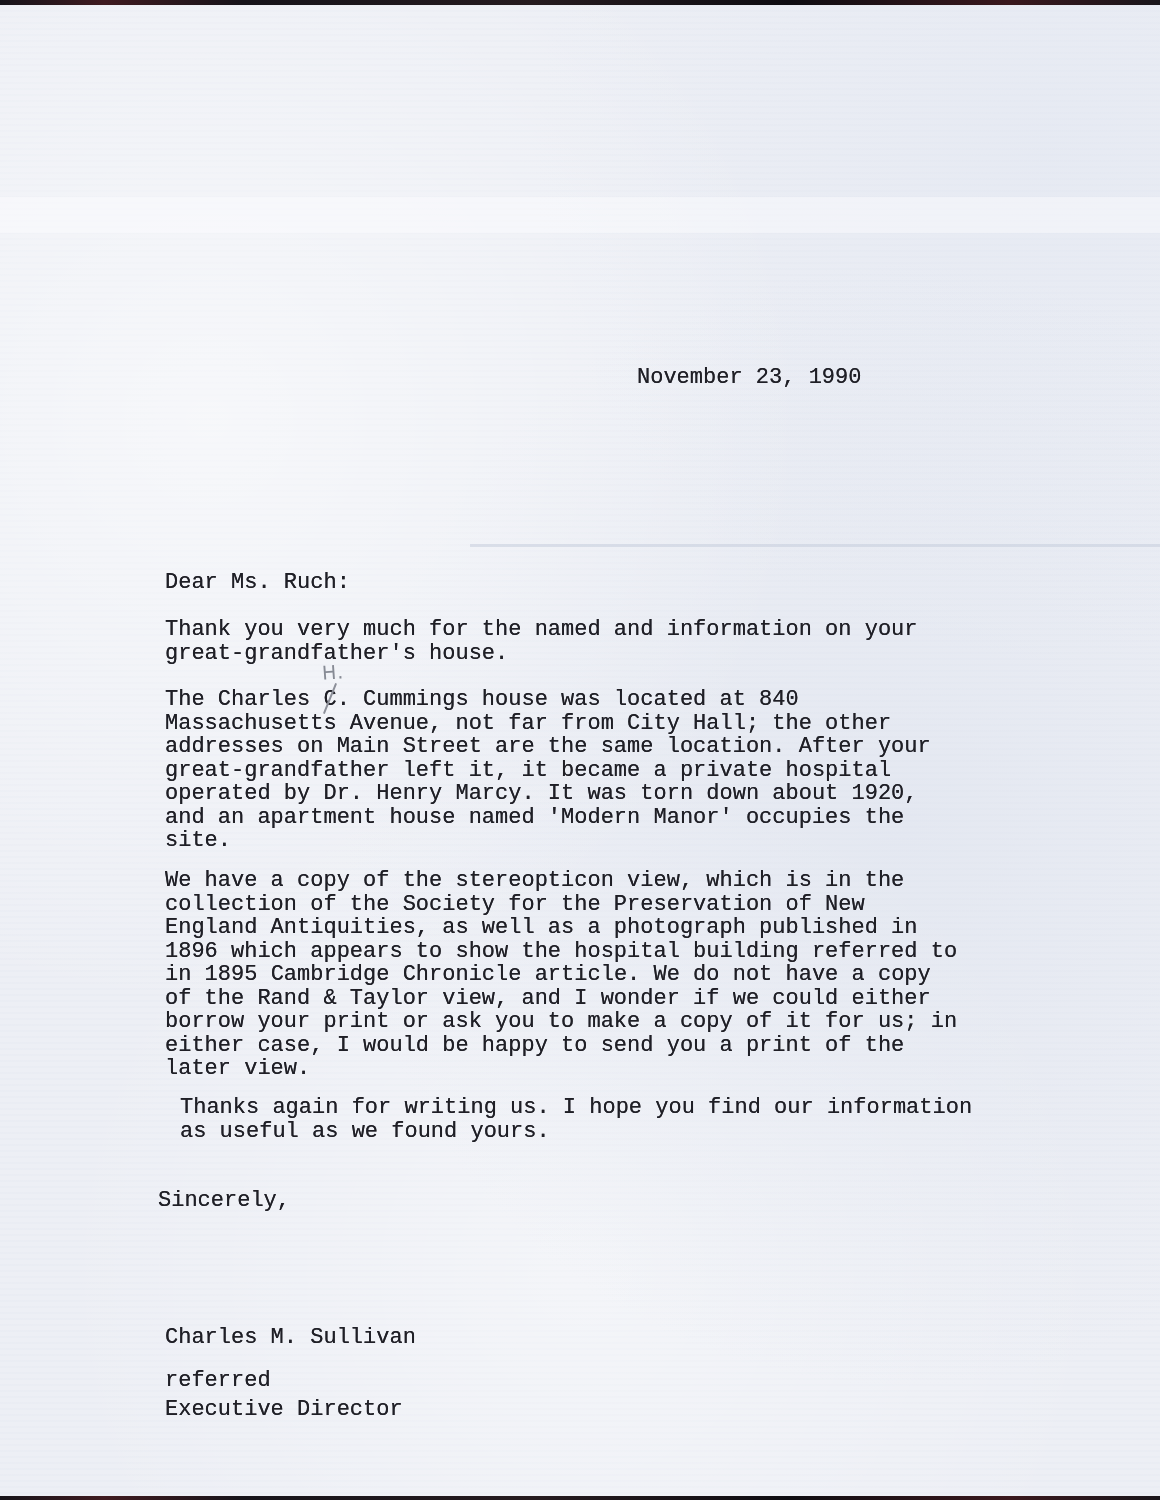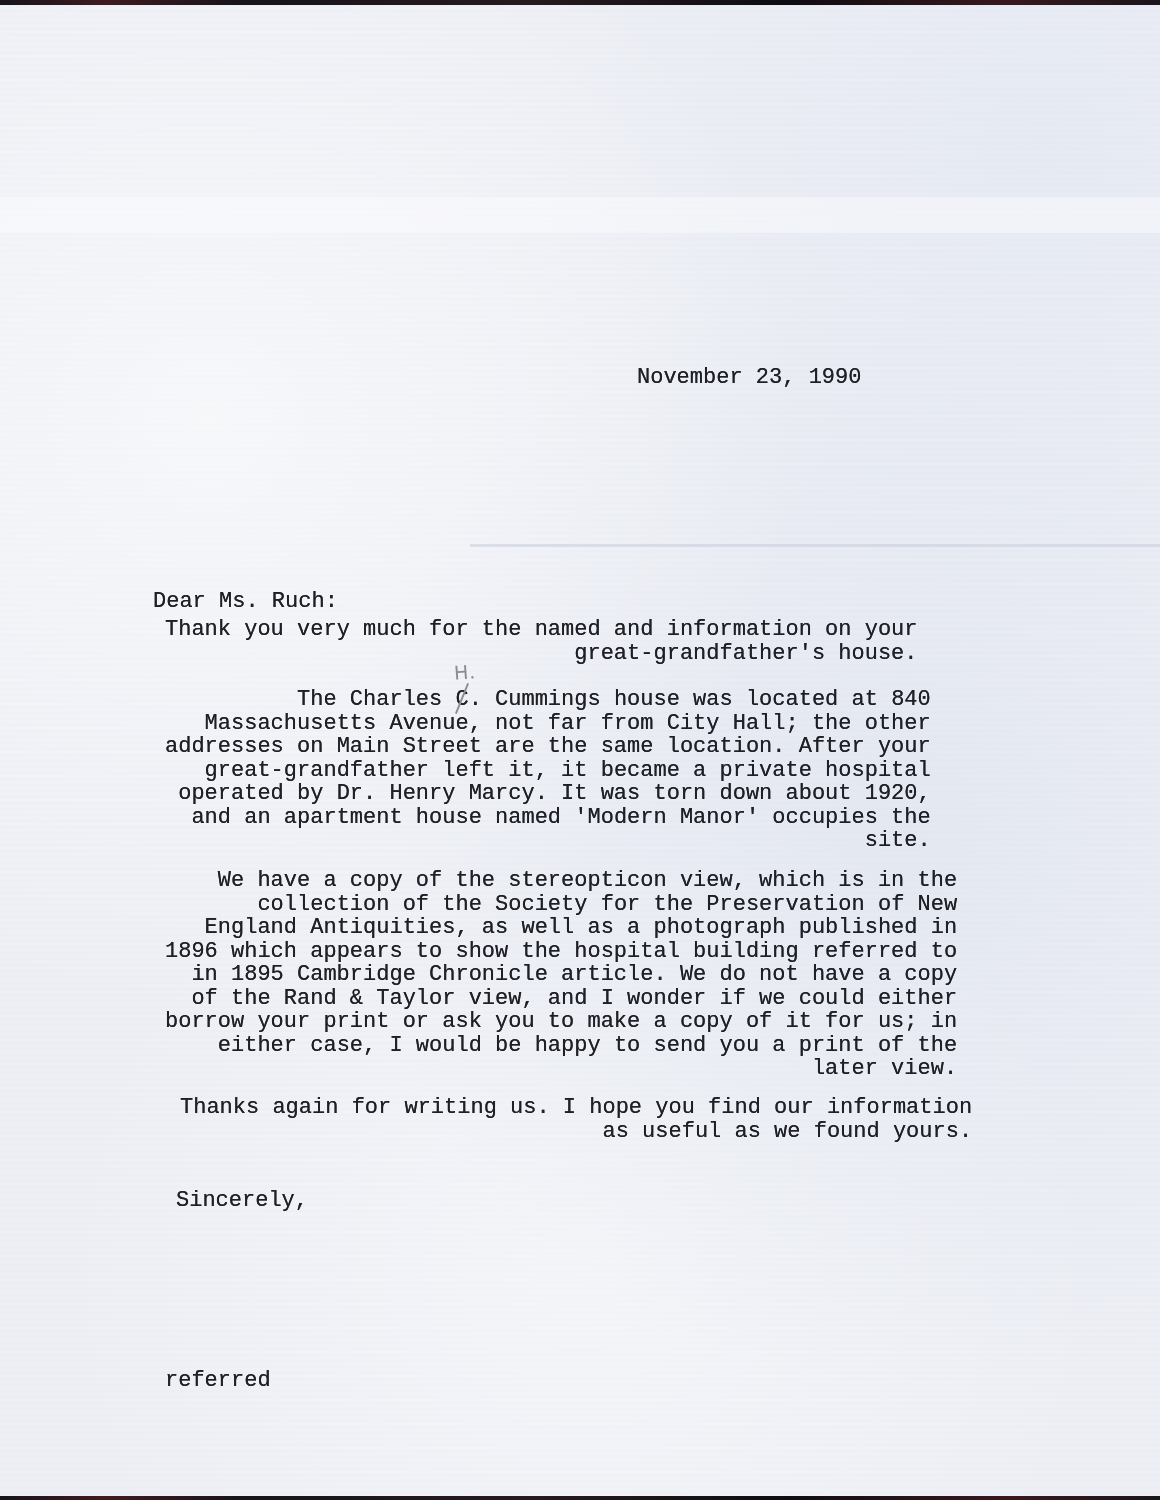--- a/index.html
+++ b/index.html
@@ -8,46 +8,45 @@
     width:1160px;height:1500px;
     margin:0 auto;
     overflow:hidden;
     background-color:#edeff5;
     background-image:
       radial-gradient(circle at 18% 28%, rgba(255,255,255,0.55), transparent 42%),
       radial-gradient(circle at 78% 55%, rgba(219,225,237,0.50), transparent 46%),
       radial-gradient(circle at 50% 85%, rgba(255,255,255,0.40), transparent 38%),
       radial-gradient(circle at 90% 10%, rgba(222,228,240,0.45), transparent 30%),
       repeating-linear-gradient(0deg, rgba(208,216,230,0.10) 0 2px, transparent 2px 6px);
-    text-align: right;
   }
   .edge{position:absolute;left:0;width:100%;
     background:linear-gradient(90deg,#17141a,#401b20 9%,#17141a 21%,#261b1f 46%,#0f0d12 68%,#3a181d 87%,#1a161b);}
   .edge-top{top:0;height:5px;}
   .edge-bottom{bottom:0;height:4px;}
   .band{position:absolute;pointer-events:none;}
   .band-1{left:0;top:197px;width:100%;height:36px;background:rgba(252,253,255,0.45);}
   .band-2{left:470px;top:544px;width:690px;height:3px;background:rgba(198,206,220,0.55);}
   .typed{
     position:absolute;
     font-family:"Liberation Mono","DejaVu Sans Mono",monospace;
     font-size:22px;line-height:23.5px;
     color:#1f1f26;
     white-space:pre;
     text-shadow:0 0 0.5px rgba(25,25,32,0.85);
   }
   .recipient, .signature{line-height:24px;}
   .date{left:637px;top:366px;}
   .recipient{left:165px;top:483px;}
-  .salutation{left:153px;top:571px;margin-top:19px;}
+  .salutation{left:165px;top:571px;}
   .p1{left:165px;top:618px;}
   .p2{left:165px;top:688px;}
   .p3{left:165px;top:869px;}
   .p4{left:180px;top:1096px;}
-  .closing{left:176px;top:1189px;}
+  .closing{left:158px;top:1189px;}
   .signature{left:165px;top:1278px;}
   .enclosure{left:165px;top:1369px;}
   .struck{position:relative;display:inline-block;}
   .slash{
     position:absolute;left:6px;top:-6px;width:2px;height:33px;
     background:#8c8f99;transform:rotate(22deg);border-radius:1px;
   }
   .annot{
     position:absolute;top:-27px;left:-1px;
     font-family:"DejaVu Sans",sans-serif;
@@ -95,15 +94,19 @@
 of the Rand &amp; Taylor view, and I wonder if we could either
 borrow your print or ask you to make a copy of it for us; in
 either case, I would be happy to send you a print of the
 later view.</span></div>
 
   <div class="typed p4">Thanks again for writing us. I hope you find our information
 as useful as we found yours.</div>
 
   <div class="typed closing">Sincerely,</div>
 
+  <div class="typed signature">
+    <div>Charles M. Sullivan</div>
+    <div>Executive Director</div>
+  </div>
 
   <div class="typed enclosure">referred</div>
 </div>
 
 </body></html>

